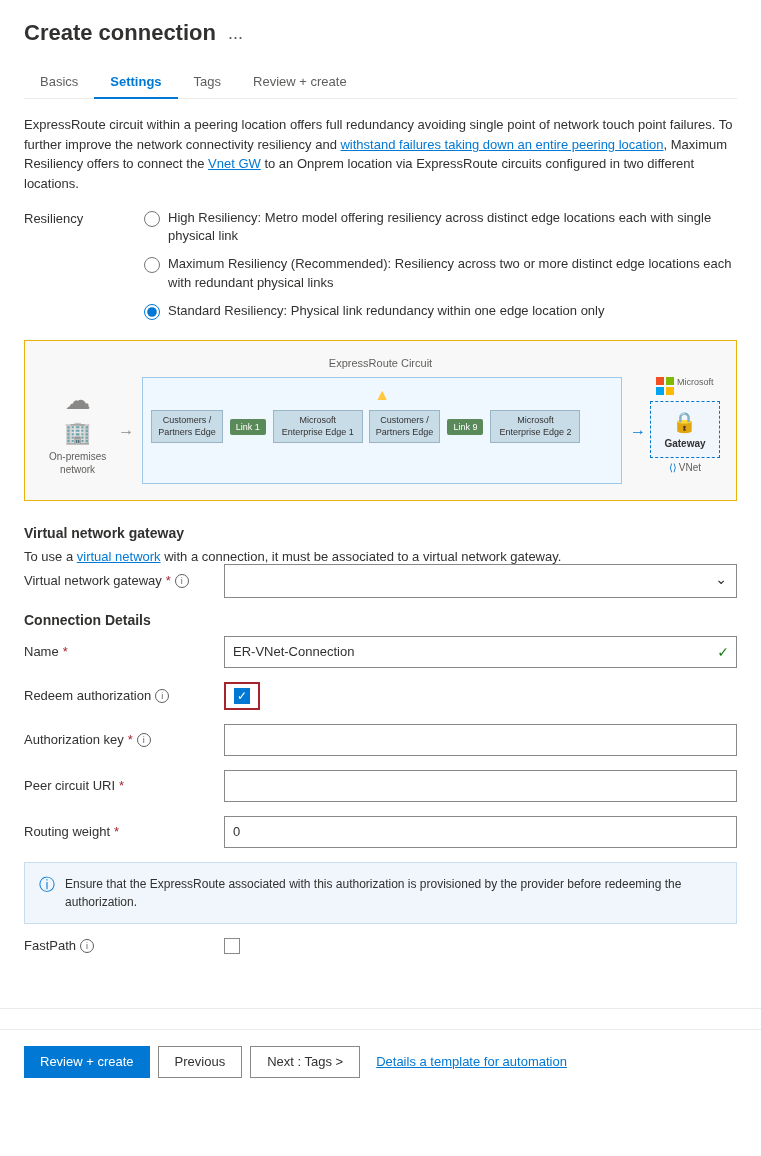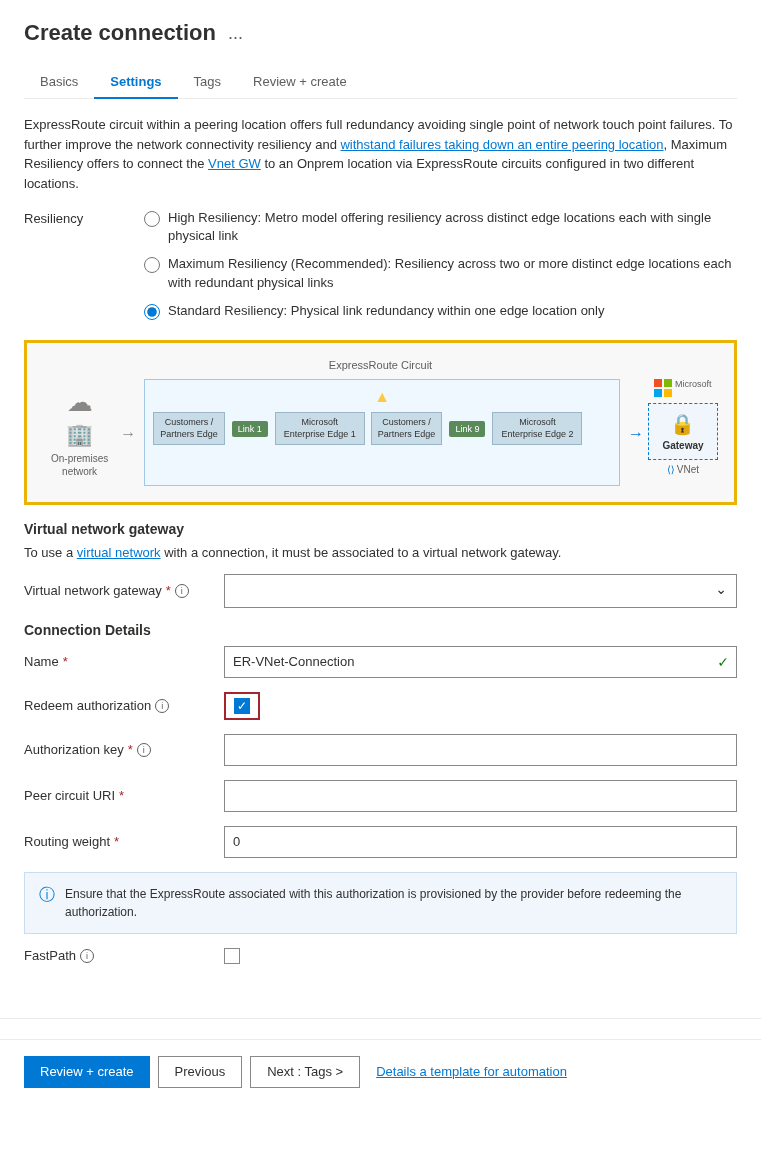--- a/index.html
+++ b/index.html
@@ -34,25 +34,25 @@
     .select-wrapper::after { content: '⌄'; position: absolute; right: 10px; top: 50%; transform: translateY(-60%); pointer-events: none; font-size: 14px; color: #323130; }
     
     
     .form-input { width: 100%; height: 32px; border: 1px solid #8a8886; padding: 0 8px; font-size: 13px; color: #323130; background: #fff; outline: none; }
     .input-with-check { position: relative; }
     .input-with-check .form-input { border-color: #8a8886; }
     .input-check-icon { position: absolute; right: 8px; top: 50%; transform: translateY(-50%); color: #107c10; font-size: 14px; }
     
     
     .section-heading { font-size: 14px; font-weight: 600; color: #323130; margin-bottom: 8px; margin-top: 4px; }
-    .section-subtext { font-size: 13px; color: #323130; margin-bottom: 14px; }
+    .section-subtext { font-size: 13px; color: #323130; }
     .section-subtext a { color: #0078d4; text-decoration: underline; }
     
     
-    .diagram-container { background: #f8f8f8; border: 3px solid #eab308; margin-bottom: 16px; padding: 16px; display: flex; align-items: center; justify-content: center; flex-direction: column; }
+    .diagram-container { background: #f8f8f8; border: 1px solid #eab308; margin-bottom: 24px; padding: 16px; display: flex; align-items: center; justify-content: center; flex-direction: column; }
     .diagram-label-top { font-size: 11px; color: #605e5c; margin-bottom: 8px; }
     
     
     .onprem-box { display: flex; flex-direction: column; align-items: center; gap: 4px; padding: 8px; }
     .box-label { font-size: 10px; color: #605e5c; text-align: center; line-height: 1.3; }
     
     
     .circuit-box { border: 1.5px solid #a0c8e8; background: #f0f8ff; padding: 8px; flex: 1; margin: 0 4px; }
     .circuit-rows { display: flex; flex-direction: row; gap: 6px; }
     .circuit-row { display: flex; align-items: center; gap: 4px; }

